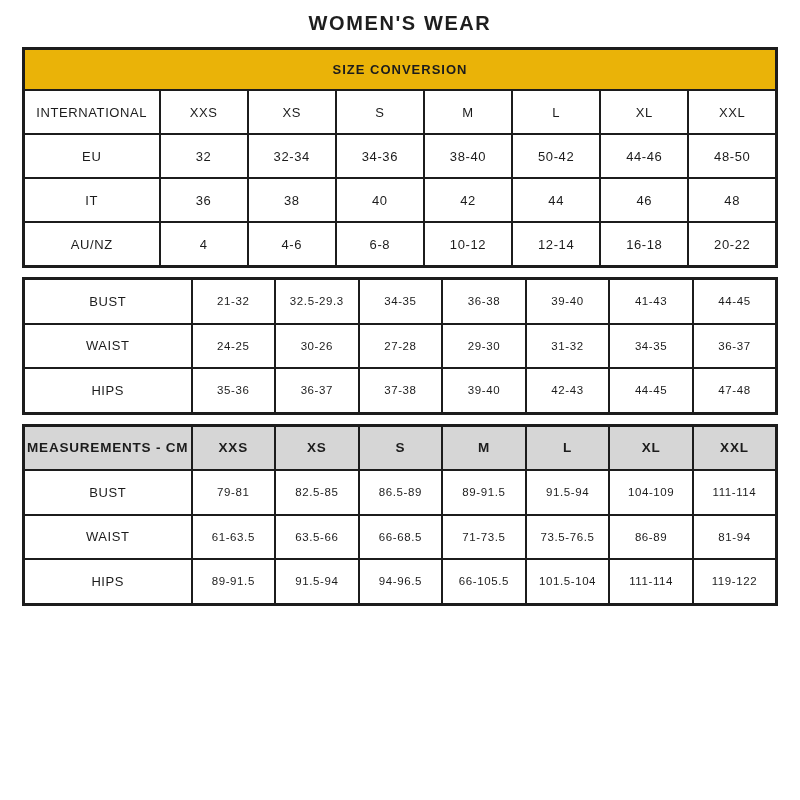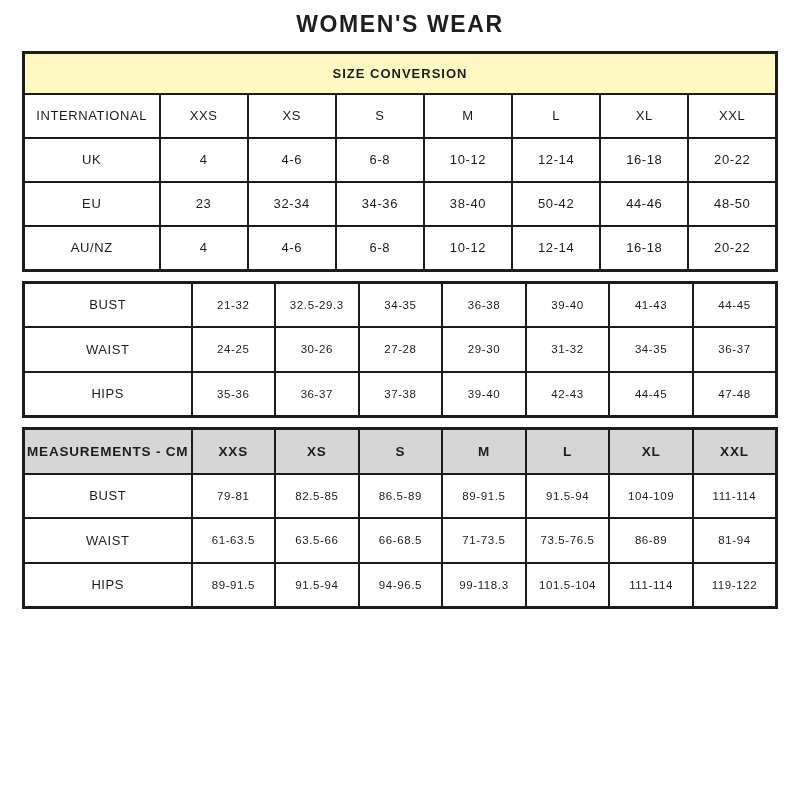--- a/index.html
+++ b/index.html
@@ -14,21 +14,21 @@
     color: #1c1c1c;
   }
   .page {
     box-sizing: border-box;
     width: 800px;
     height: 800px;
     padding: 9px 22px 0 22px;
   }
   .title {
     text-align: center;
-    font-size: 23px;
+    font-size: 20px;
     font-weight: 700;
     letter-spacing: 1.6px;
     color: #1e1e1e;
     margin: 2px 0 12px 0;
     line-height: 1.2;
   }
   section.tbl-wrap {
     margin-bottom: 9px;
   }
   table {
@@ -40,21 +40,21 @@
   td {
     border: 2px solid #1c1c1c;
     text-align: center;
     vertical-align: middle;
     padding: 0 2px;
     letter-spacing: 0.6px;
     white-space: nowrap;
     overflow: hidden;
   }
   tr.banner td {
-    background: #fef9c3;
+    background: #eab308;
     font-weight: 700;
     font-size: 14px;
     letter-spacing: 1px;
   }
   
   section[data-table="0"] td { height: 42px; font-size: 13px; }
   section[data-table="0"] tr.banner td { height: 39px; }
   section[data-table="0"] col:first-child { width: 136px; }
   
   section[data-table="1"] td,
@@ -97,38 +97,38 @@
             <td>INTERNATIONAL</td>
             <td>XXS</td>
             <td>XS</td>
             <td>S</td>
             <td>M</td>
             <td>L</td>
             <td>XL</td>
             <td>XXL</td>
           </tr>
           <tr>
-            <td>UK</td>
-            <td>4</td>
-            <td>4-6</td>
-            <td>6-8</td>
-            <td>10-12</td>
-            <td>12-14</td>
-            <td>16-18</td>
-            <td>20-22</td>
-          </tr>
-          <tr>
             <td>EU</td>
-            <td>23</td>
+            <td>32</td>
             <td>32-34</td>
             <td>34-36</td>
             <td>38-40</td>
             <td>50-42</td>
             <td>44-46</td>
             <td>48-50</td>
+          </tr>
+          <tr>
+            <td>IT</td>
+            <td>36</td>
+            <td>38</td>
+            <td>40</td>
+            <td>42</td>
+            <td>44</td>
+            <td>46</td>
+            <td>48</td>
           </tr>
           <tr>
             <td>AU/NZ</td>
             <td>4</td>
             <td>4-6</td>
             <td>6-8</td>
             <td>10-12</td>
             <td>12-14</td>
             <td>16-18</td>
             <td>20-22</td>
@@ -225,21 +225,21 @@
             <td>71-73.5</td>
             <td>73.5-76.5</td>
             <td>86-89</td>
             <td>81-94</td>
           </tr>
           <tr>
             <td>HIPS</td>
             <td>89-91.5</td>
             <td>91.5-94</td>
             <td>94-96.5</td>
-            <td>99-118.3</td>
+            <td>66-105.5</td>
             <td>101.5-104</td>
             <td>111-114</td>
             <td>119-122</td>
           </tr>
         </tbody>
       </table>
     </section>
 </main>
 
 </body></html>

